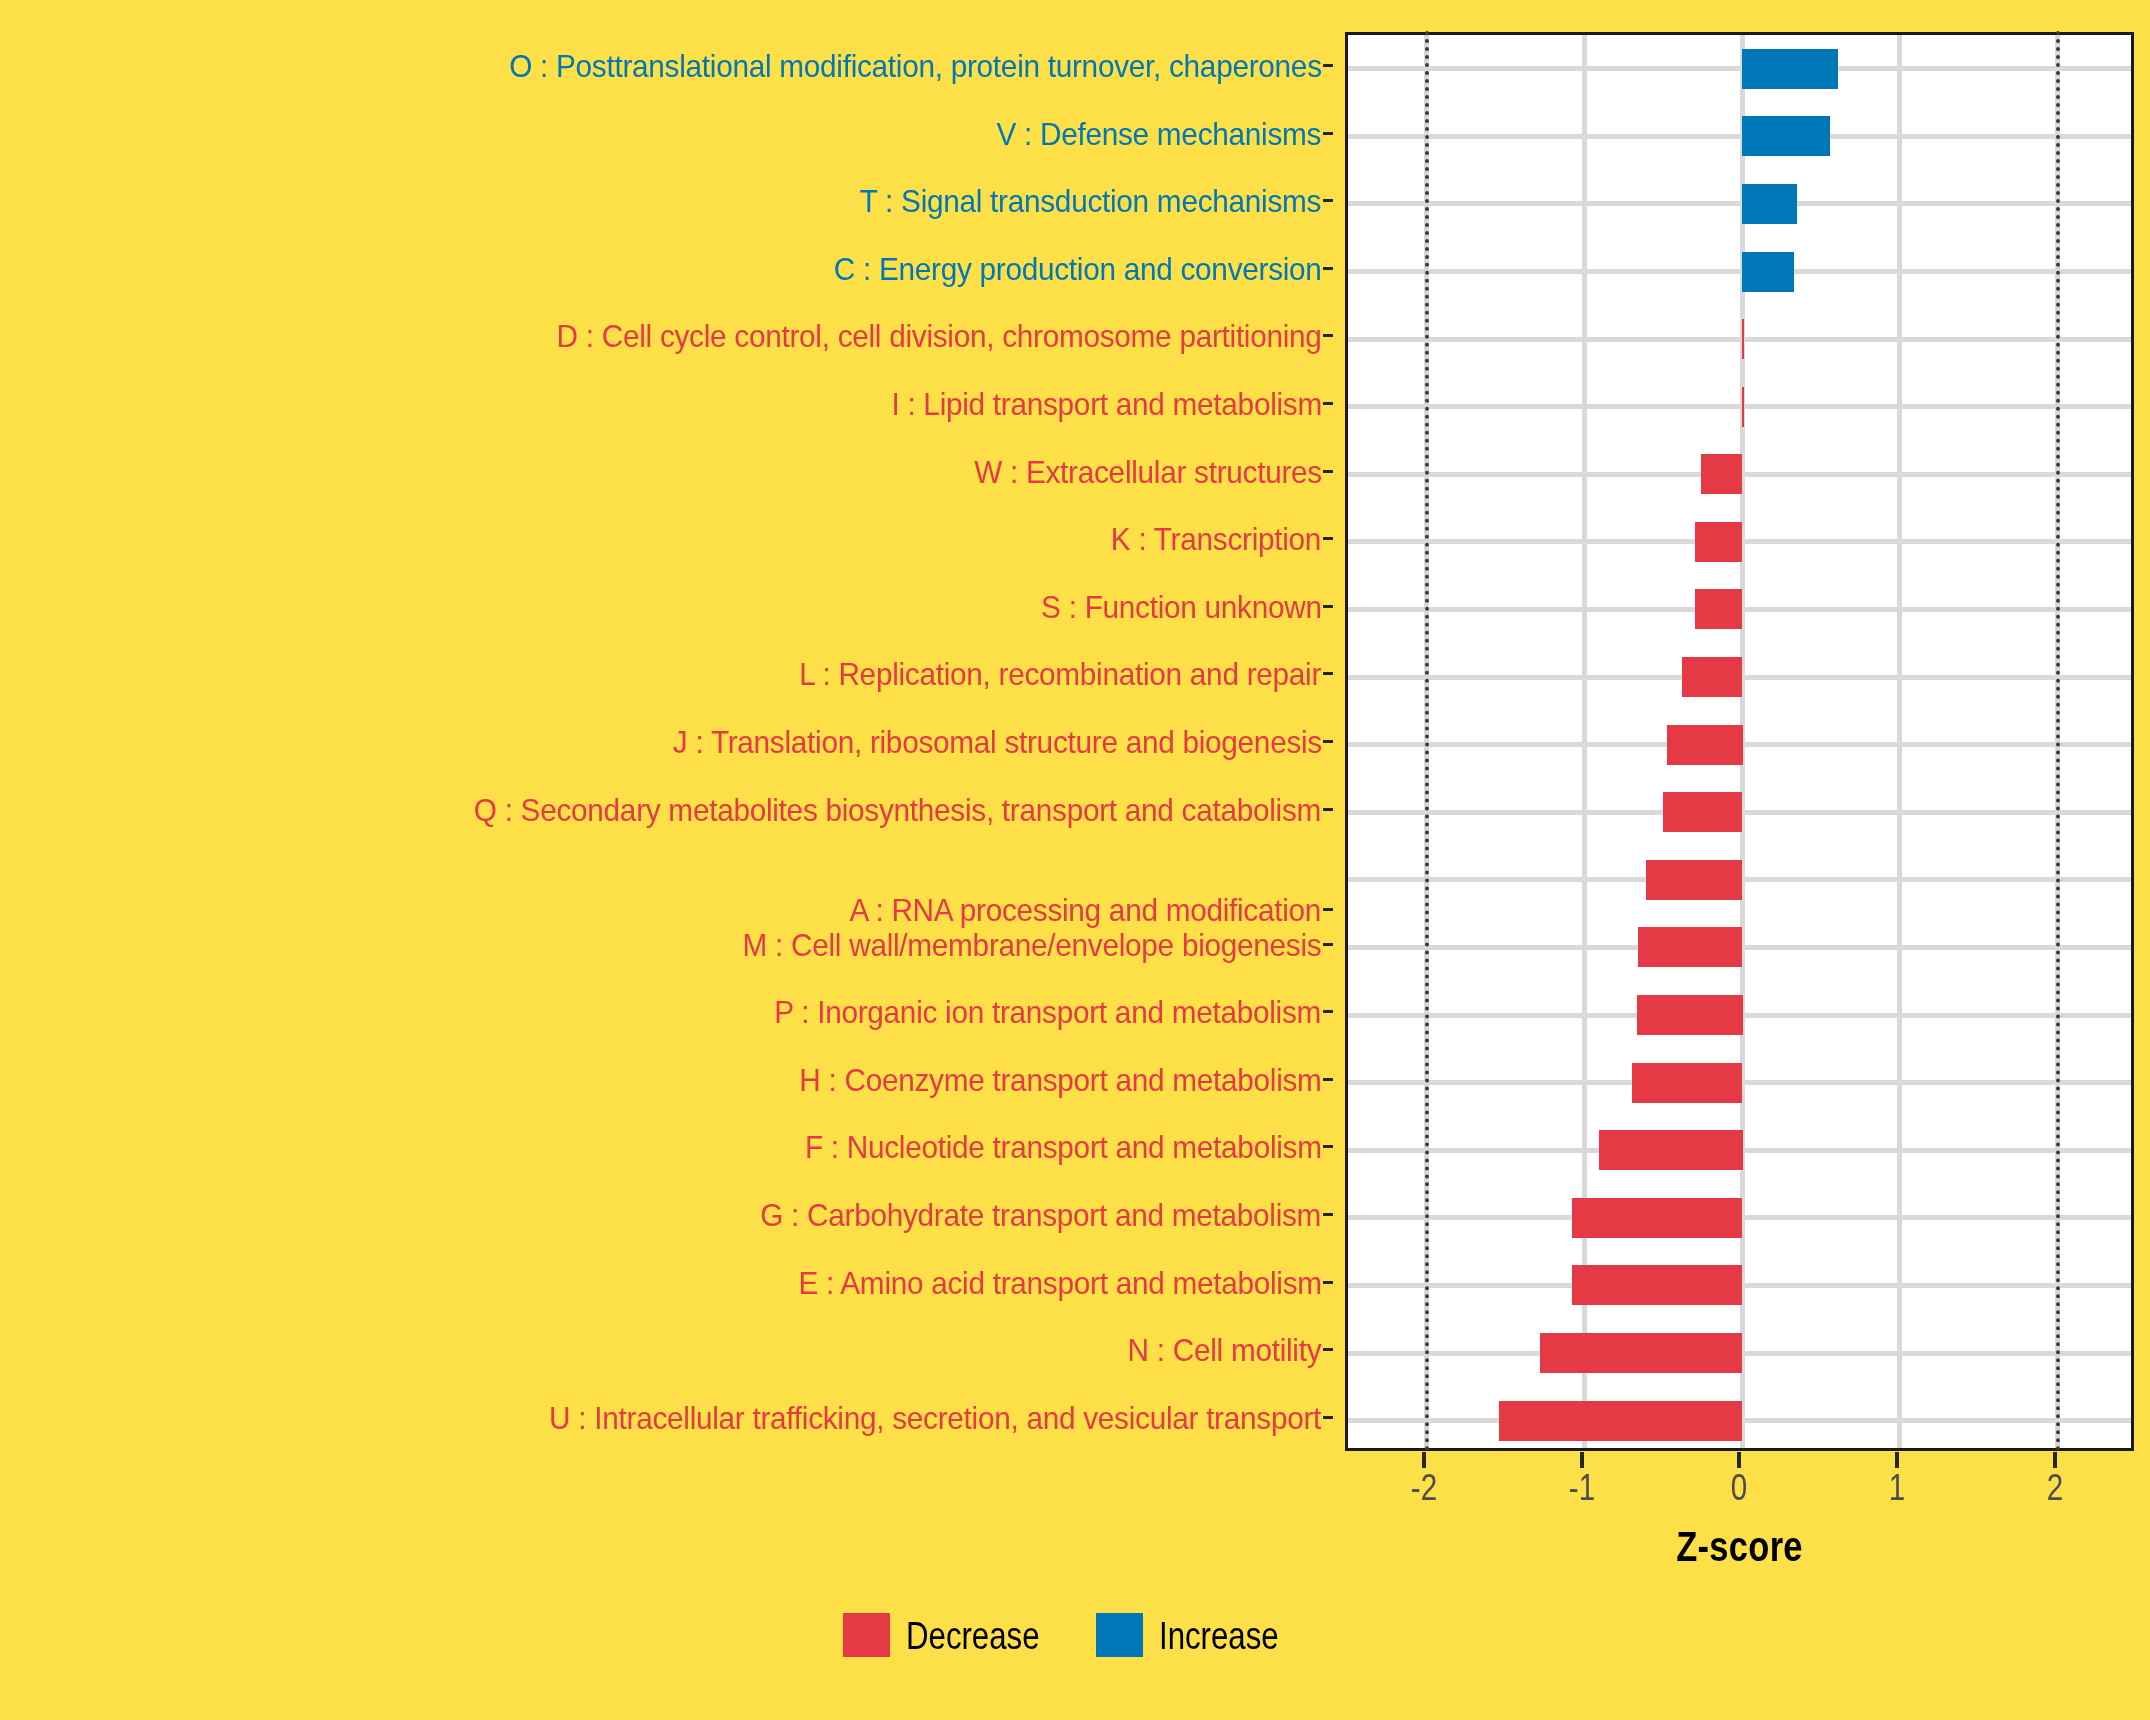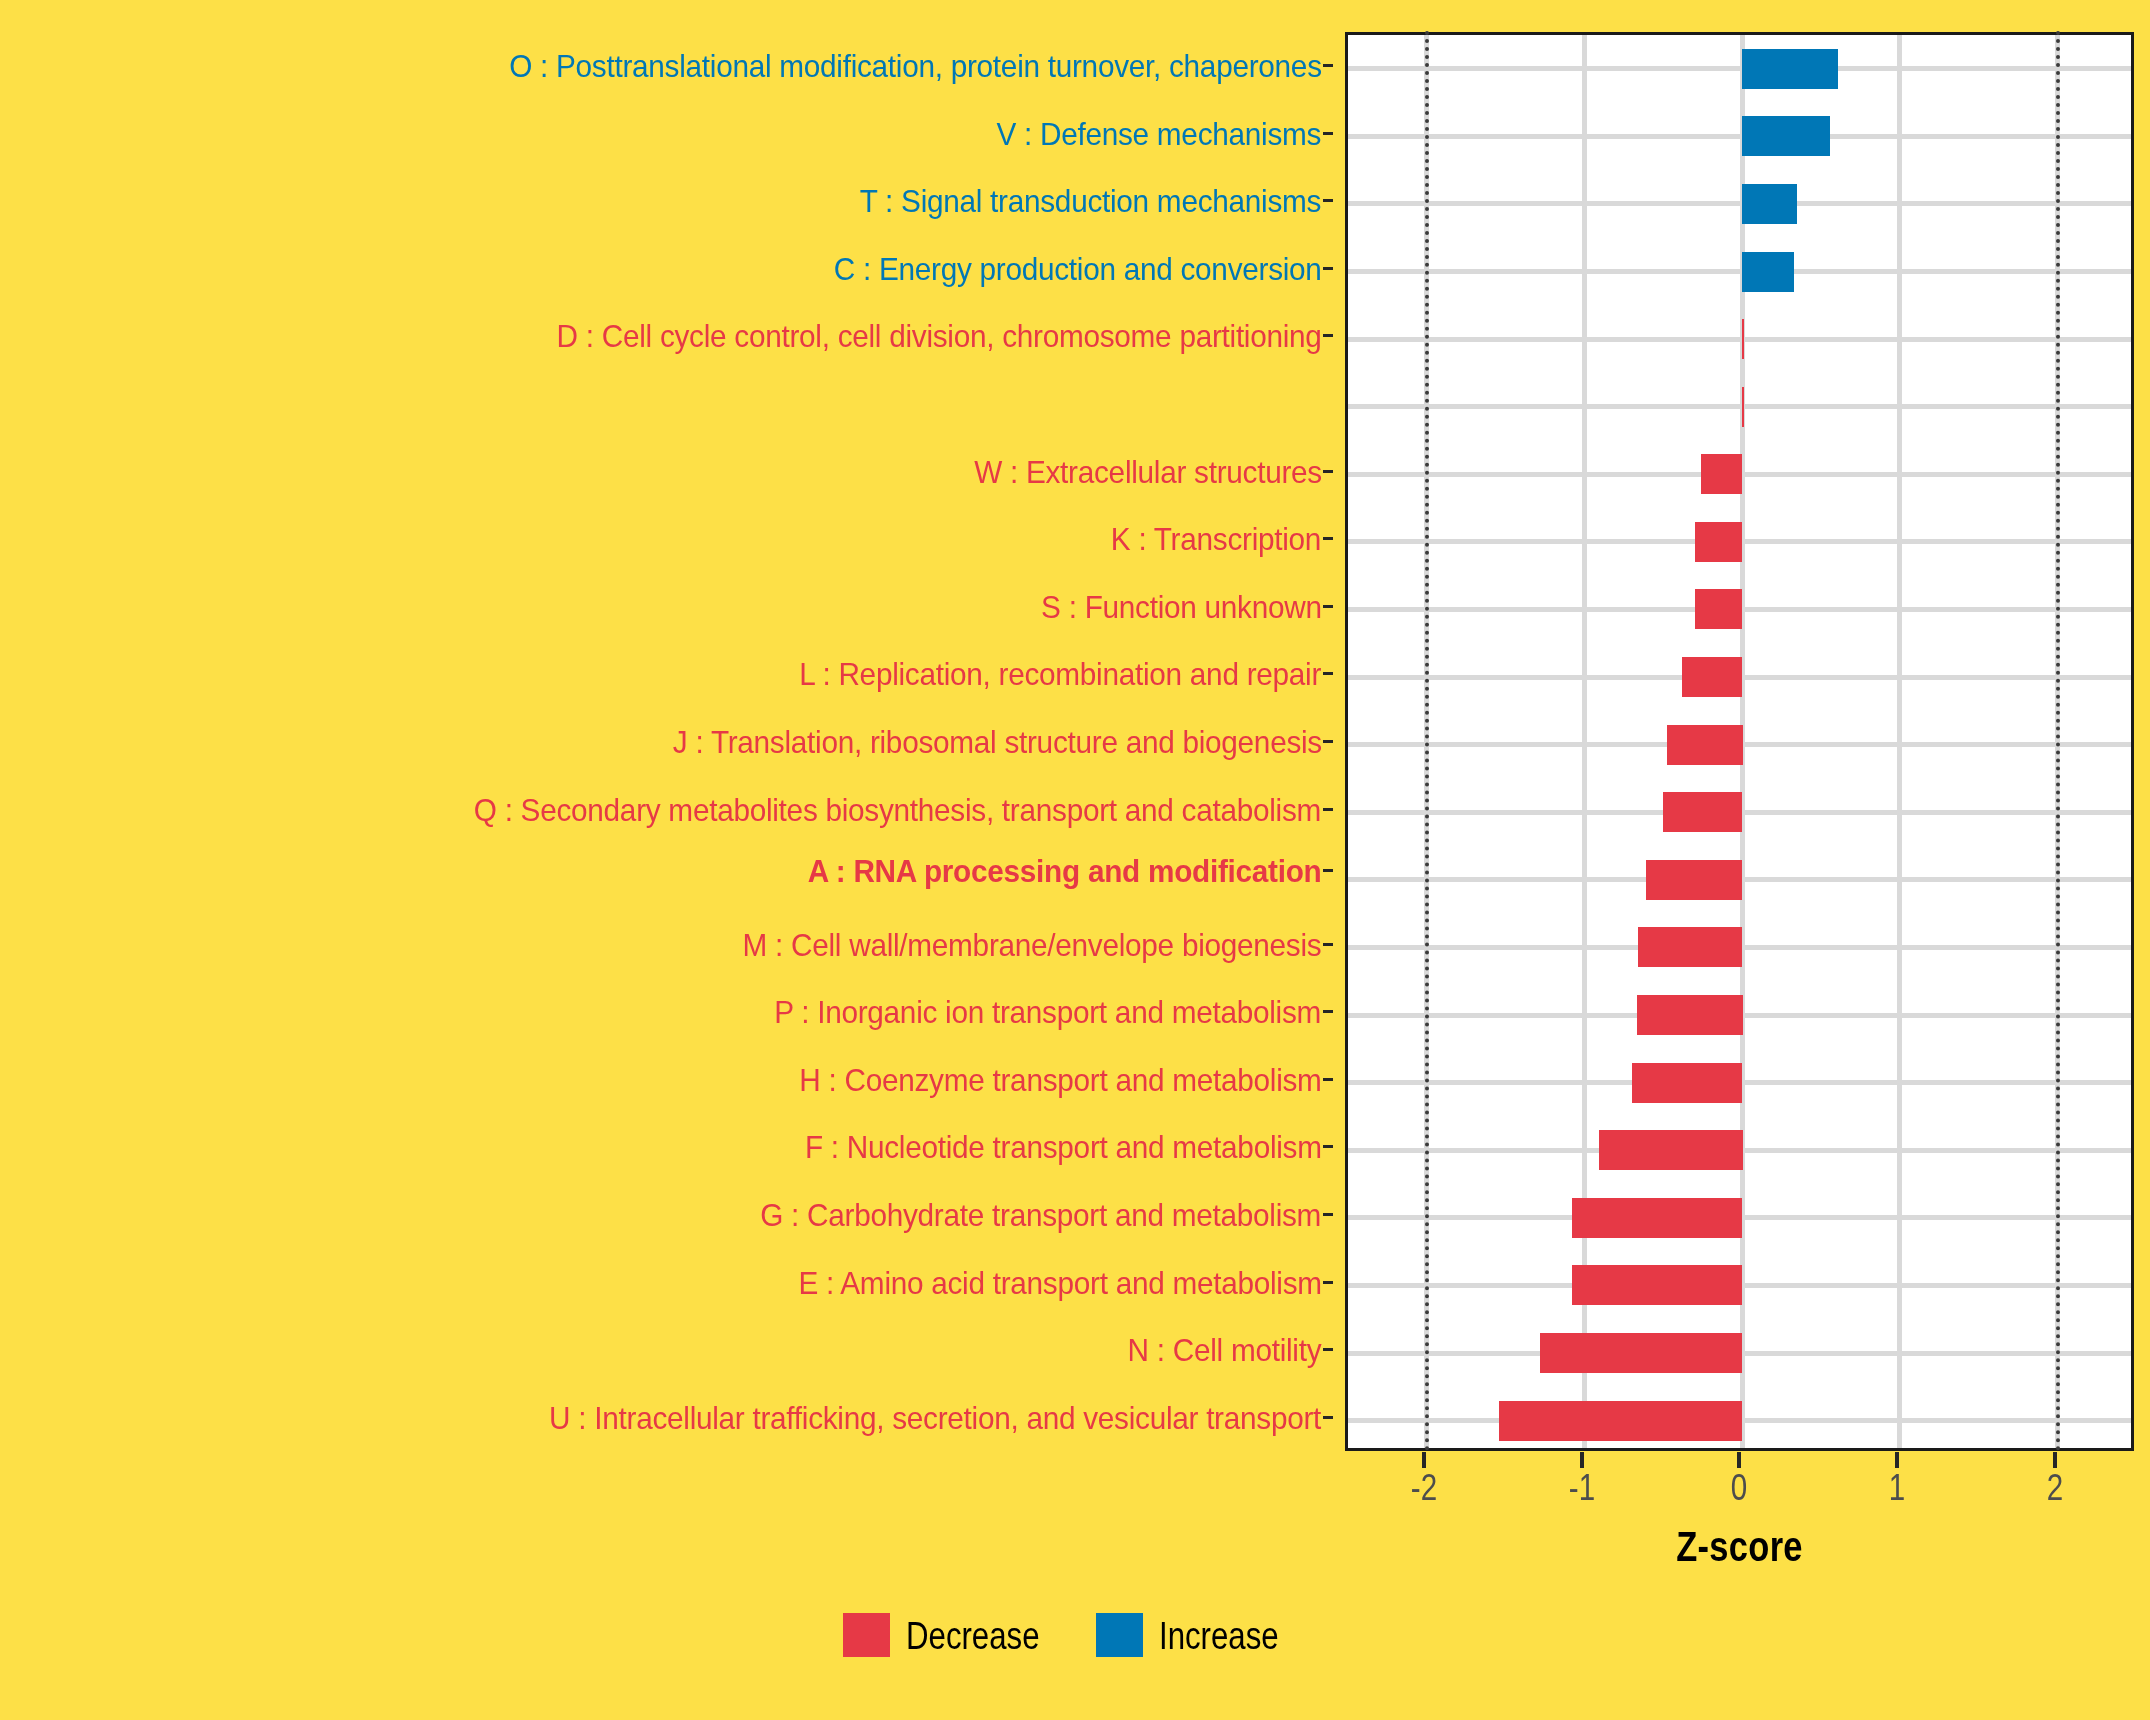--- a/index.html
+++ b/index.html
@@ -185,20 +185,24 @@
         <span class="tickmark" style="top: 32px;"></span>
       </div>
       <div class="cat-row" style="top: 203px; height: 68px;">
         <span class="cat-label" style="color: rgb(0, 119, 182);">C : Energy production and conversion</span>
         <span class="tickmark" style="top: 32px;"></span>
       </div>
       <div class="cat-row" style="top: 270px; height: 68px;">
         <span class="cat-label" style="color: rgb(230, 57, 70);">D : Cell cycle control, cell division, chromosome partitioning</span>
         <span class="tickmark" style="top: 32px;"></span>
       </div>
+      <div class="cat-row" style="top: 338px; height: 68px;">
+        <span class="cat-label" style="color: rgb(230, 57, 70);">I : Lipid transport and metabolism</span>
+        <span class="tickmark" style="top: 32px;"></span>
+      </div>
       <div class="cat-row" style="top: 406px; height: 68px; padding-left: 8px;">
         <span class="cat-label" style="color: rgb(230, 57, 70);">W : Extracellular structures</span>
         <span class="tickmark" style="top: 32px;"></span>
       </div>
       <div class="cat-row" style="top: 473px; height: 68px;">
         <span class="cat-label" style="color: rgb(230, 57, 70);">K : Transcription</span>
         <span class="tickmark" style="top: 32px;"></span>
       </div>
       <div class="cat-row" style="top: 541px; height: 68px;">
         <span class="cat-label" style="color: rgb(230, 57, 70);">S : Function unknown</span>
@@ -209,21 +213,21 @@
         <span class="tickmark" style="top: 32px;"></span>
       </div>
       <div class="cat-row" style="top: 676px; height: 68px;">
         <span class="cat-label" style="color: rgb(230, 57, 70);">J : Translation, ribosomal structure and biogenesis</span>
         <span class="tickmark" style="top: 32px;"></span>
       </div>
       <div class="cat-row" style="top: 744px; height: 68px;">
         <span class="cat-label" style="color: rgb(230, 57, 70);">Q : Secondary metabolites biosynthesis, transport and catabolism</span>
         <span class="tickmark" style="top: 32px;"></span>
       </div>
-      <div class="cat-row" style="top: 805px; height: 68px; font-weight: bold;">
+      <div class="cat-row" style="top: 844px; height: 68px;">
         <span class="cat-label" style="color: rgb(230, 57, 70);">A : RNA processing and modification</span>
         <span class="tickmark" style="top: 32px;"></span>
       </div>
       <div class="cat-row" style="top: 879px; height: 68px;">
         <span class="cat-label" style="color: rgb(230, 57, 70);">M : Cell wall/membrane/envelope biogenesis</span>
         <span class="tickmark" style="top: 32px;"></span>
       </div>
       <div class="cat-row" style="top: 946px; height: 68px;">
         <span class="cat-label" style="color: rgb(230, 57, 70);">P : Inorganic ion transport and metabolism</span>
         <span class="tickmark" style="top: 32px;"></span>

